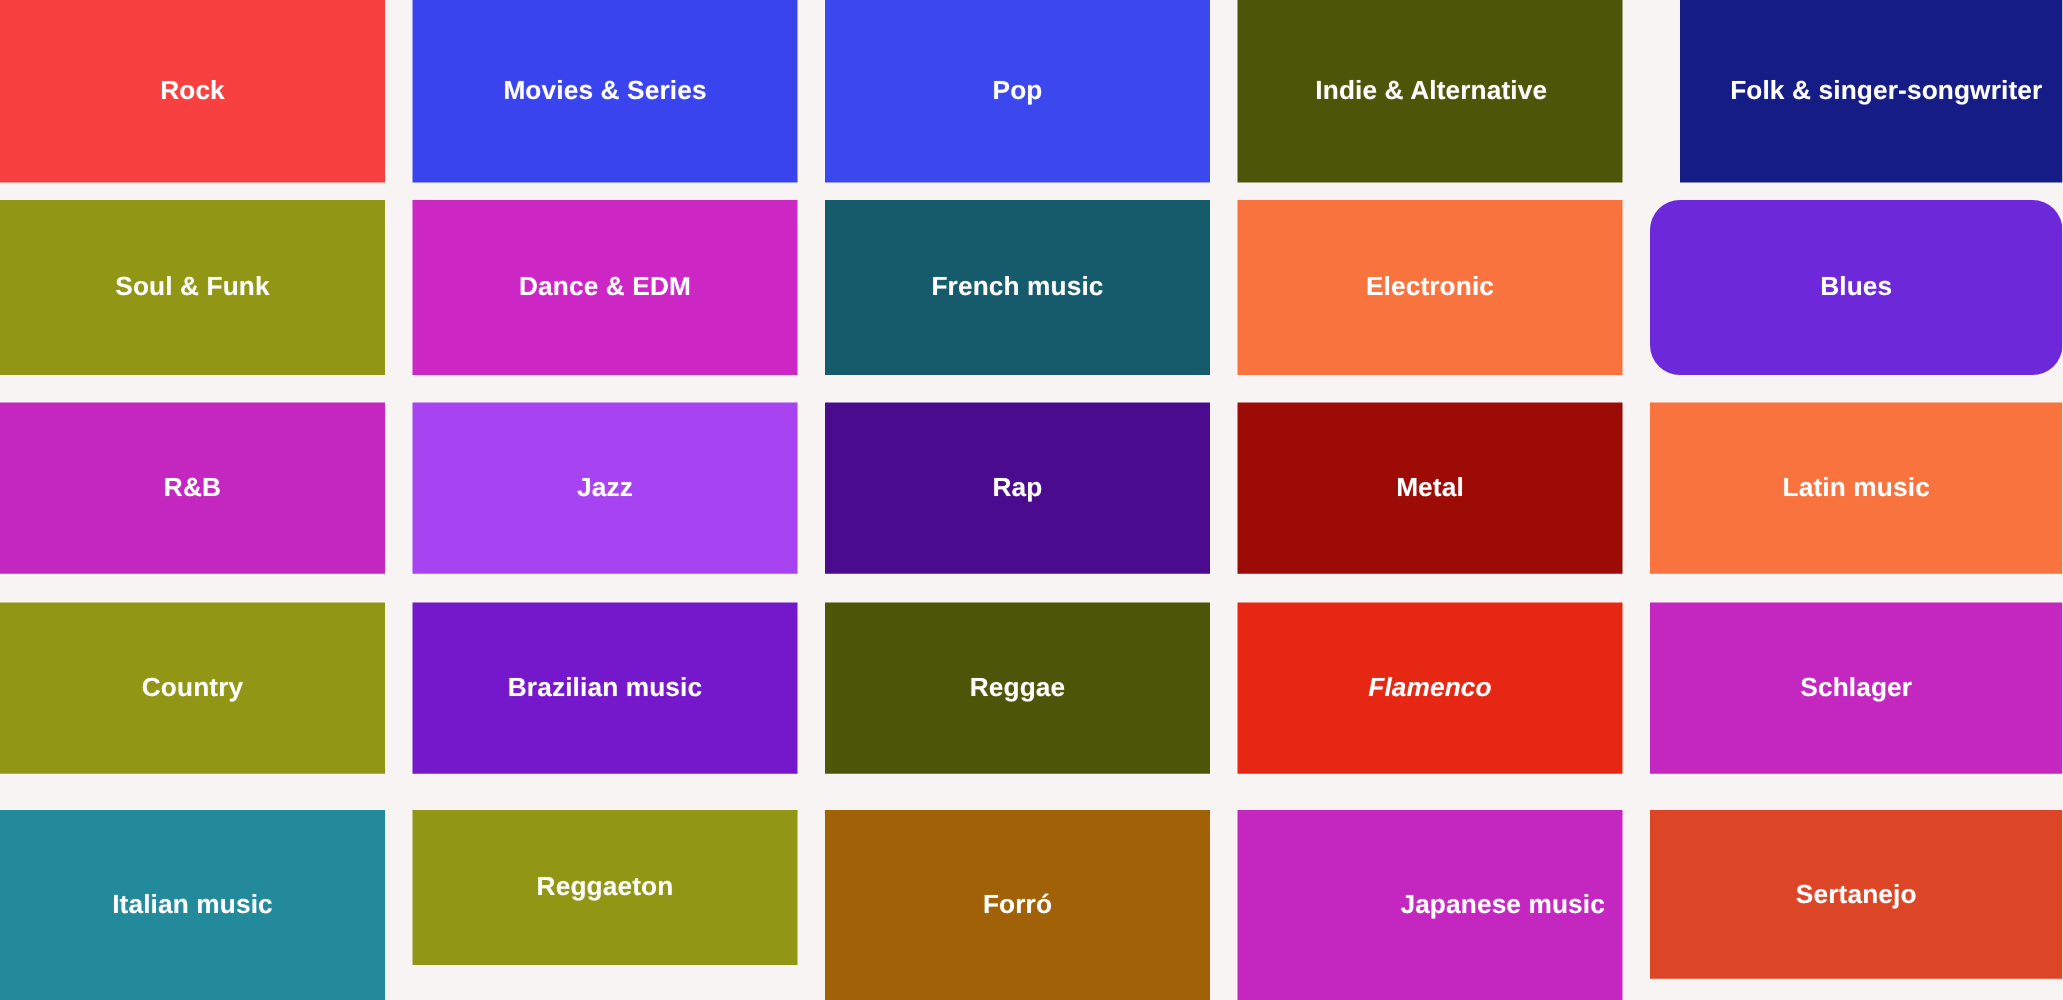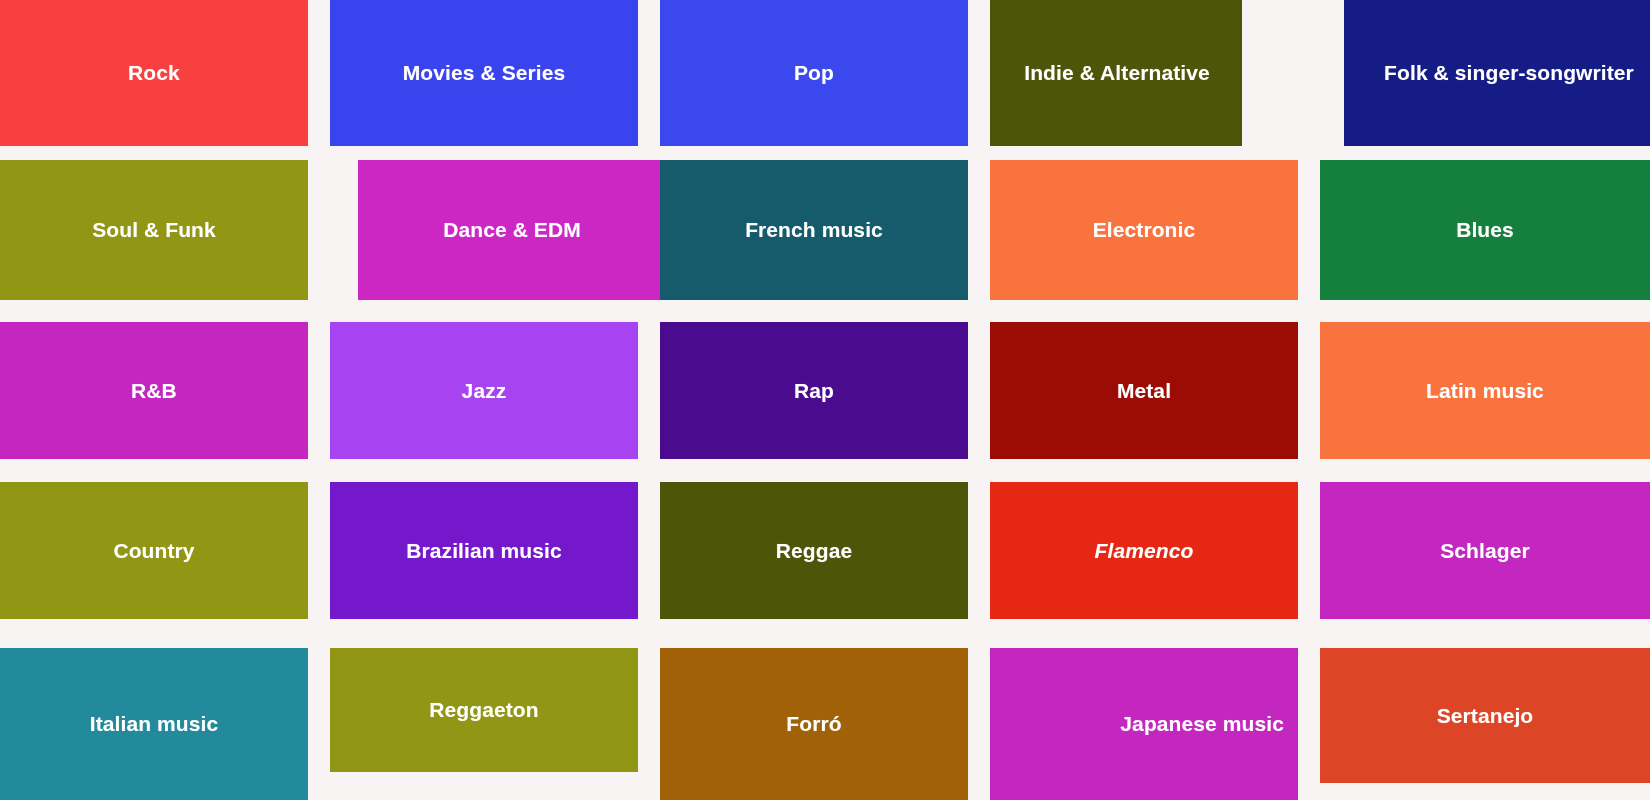--- a/index.html
+++ b/index.html
@@ -53,39 +53,39 @@
 <div id="genre-grid" style="background: rgb(247, 244, 243);">
     <div class="genre-tile" style="left: 330px; top: 0px; width: 308px; height: 146px; background: rgb(58, 68, 238);">
       <span class="genre-tile-label">Movies &amp; Series</span>
     </div>
     <div class="genre-tile" style="left: 0px; top: 0px; width: 308px; height: 146px; background: rgb(249, 64, 64);">
       <span class="genre-tile-label">Rock</span>
     </div>
     <div class="genre-tile" style="left: 660px; top: 0px; width: 308px; height: 146px; background: rgb(59, 72, 238);">
       <span class="genre-tile-label">Pop</span>
     </div>
-    <div class="genre-tile" style="left: 990px; top: 0px; width: 252px; height: 146px; background: rgb(77, 85, 9); padding-left: 16px;">
+    <div class="genre-tile" style="left: 990px; top: 0px; width: 308px; height: 146px; background: rgb(77, 85, 9); padding-left: 16px;">
       <span class="genre-tile-label">Indie &amp; Alternative</span>
     </div>
     <div class="genre-tile" style="left: 1320px; top: 0px; width: 330px; height: 146px; background: rgb(21, 28, 133); margin-left: 24px;">
       <span class="genre-tile-label">Folk &amp; singer-songwriter</span>
     </div>
     <div class="genre-tile" style="left: 0px; top: 160px; width: 308px; height: 140px; background: rgb(145, 150, 20);">
       <span class="genre-tile-label">Soul &amp; Funk</span>
     </div>
-    <div class="genre-tile" style="left: 330px; top: 160px; width: 308px; height: 140px; background: rgb(204, 39, 196); margin-left: 28px;">
+    <div class="genre-tile" style="left: 330px; top: 160px; width: 308px; height: 140px; background: rgb(204, 39, 196);">
       <span class="genre-tile-label">Dance &amp; EDM</span>
     </div>
     <div class="genre-tile" style="left: 660px; top: 160px; width: 308px; height: 140px; background: rgb(21, 91, 107);">
       <span class="genre-tile-label">French music</span>
     </div>
     <div class="genre-tile" style="left: 990px; top: 160px; width: 308px; height: 140px; background: rgb(249, 115, 63);">
       <span class="genre-tile-label">Electronic</span>
     </div>
-    <div class="genre-tile" style="left: 1320px; top: 160px; width: 330px; height: 140px; background: #15803d;">
+    <div class="genre-tile" style="left: 1320px; top: 160px; width: 330px; height: 140px; background: #6d28d9; border-radius: 24px;">
       <span class="genre-tile-label">Blues</span>
     </div>
     <div class="genre-tile" style="left: 0px; top: 322px; width: 308px; height: 137px; background: rgb(195, 39, 191);">
       <span class="genre-tile-label">R&amp;B</span>
     </div>
     <div class="genre-tile" style="left: 330px; top: 322px; width: 308px; height: 137px; background: rgb(168, 67, 242);">
       <span class="genre-tile-label">Jazz</span>
     </div>
     <div class="genre-tile" style="left: 660px; top: 322px; width: 308px; height: 137px; background: rgb(75, 11, 143);">
       <span class="genre-tile-label">Rap</span>

